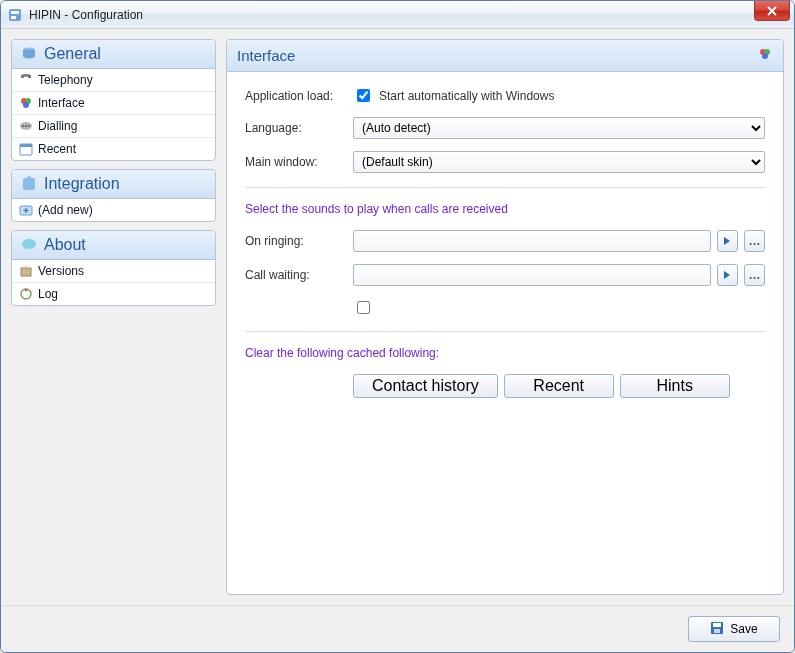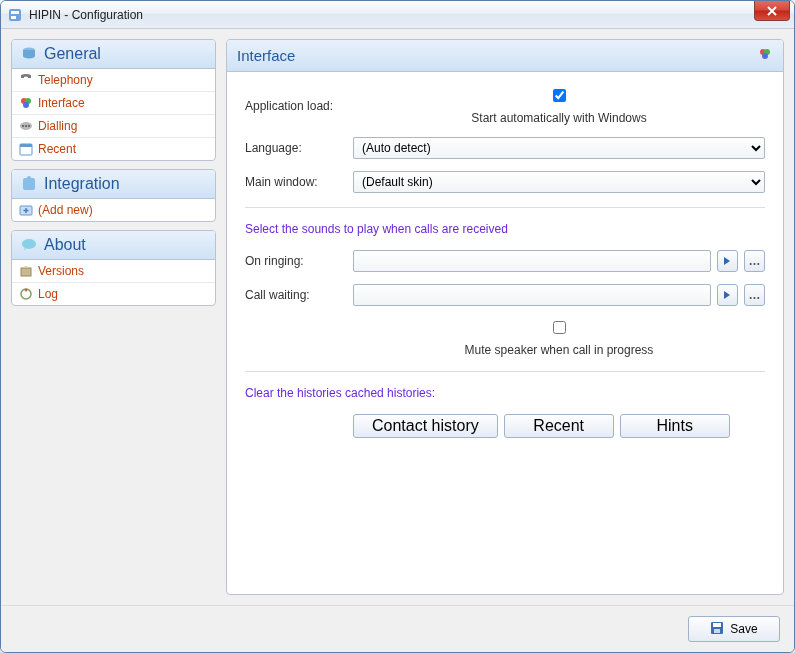--- a/index.html
+++ b/index.html
@@ -84,21 +84,21 @@
     gap: 6px;
   }
   .nav-header .icon { width:18px; height:18px; display:flex; align-items:center; justify-content:center;}
   .nav-item {
     padding: 4px 8px 4px 26px;
     border-bottom: 1px solid #e6eaf0;
     cursor: pointer;
     display: flex;
     align-items: center;
     gap: 6px;
-    color: #c2410c;
+    color: #0f172a;
     position: relative;
   }
   .nav-item:last-child { border-bottom: none; }
   .nav-item .icon {
     position: absolute; left: 6px;
     width: 16px; height: 16px;
     display:flex;align-items:center;justify-content:center;
   }
   .main {
     flex: 1;
@@ -138,21 +138,21 @@
     width: 100%;
     height: 22px;
     border: 1px solid #abb6c4;
     border-radius: 2px;
     background: linear-gradient(to bottom, #fefefe, #f2f4f7);
     font-family: inherit;
     font-size: 12px;
     padding: 0 6px;
   }
   select { padding-left:4px; }
-  .check-row { display:flex; align-items:center; gap:6px;flex-direction:column; }
+  .check-row { display:flex; align-items:center; gap:6px; }
   .divider {
     height: 1px;
     background: #d9dde3;
     margin: 14px 0;
   }
   .section-text { margin-bottom: 14px; color:#6d28d9;}
   .icon-btn {
     width: 24px; height: 22px;
     border: 1px solid #9fb2c9;
     border-radius: 3px;
@@ -390,27 +390,26 @@
             <div class="icon-btn">
               <span style="font-weight:bold;color:#555">…</span>
             </div>
           </div>
         </div>
 
         <div class="form-row">
           <div class="label"></div>
           <div class="field check-row">
             <input type="checkbox" style="">
-            <span>Mute speaker when call in progress</span>
           </div>
         </div>
 
         <div class="divider"></div>
 
-        <div class="section-text">Clear the histories cached histories:</div>
+        <div class="section-text">Clear the following cached following:</div>
 
         <div class="form-row">
           <div class="label"></div>
           <div class="field btn-row">
             <button class="wide-btn">Contact history</button>
             <button class="wide-btn">Recent</button>
             <button class="wide-btn">Hints</button>
           </div>
         </div>
 

